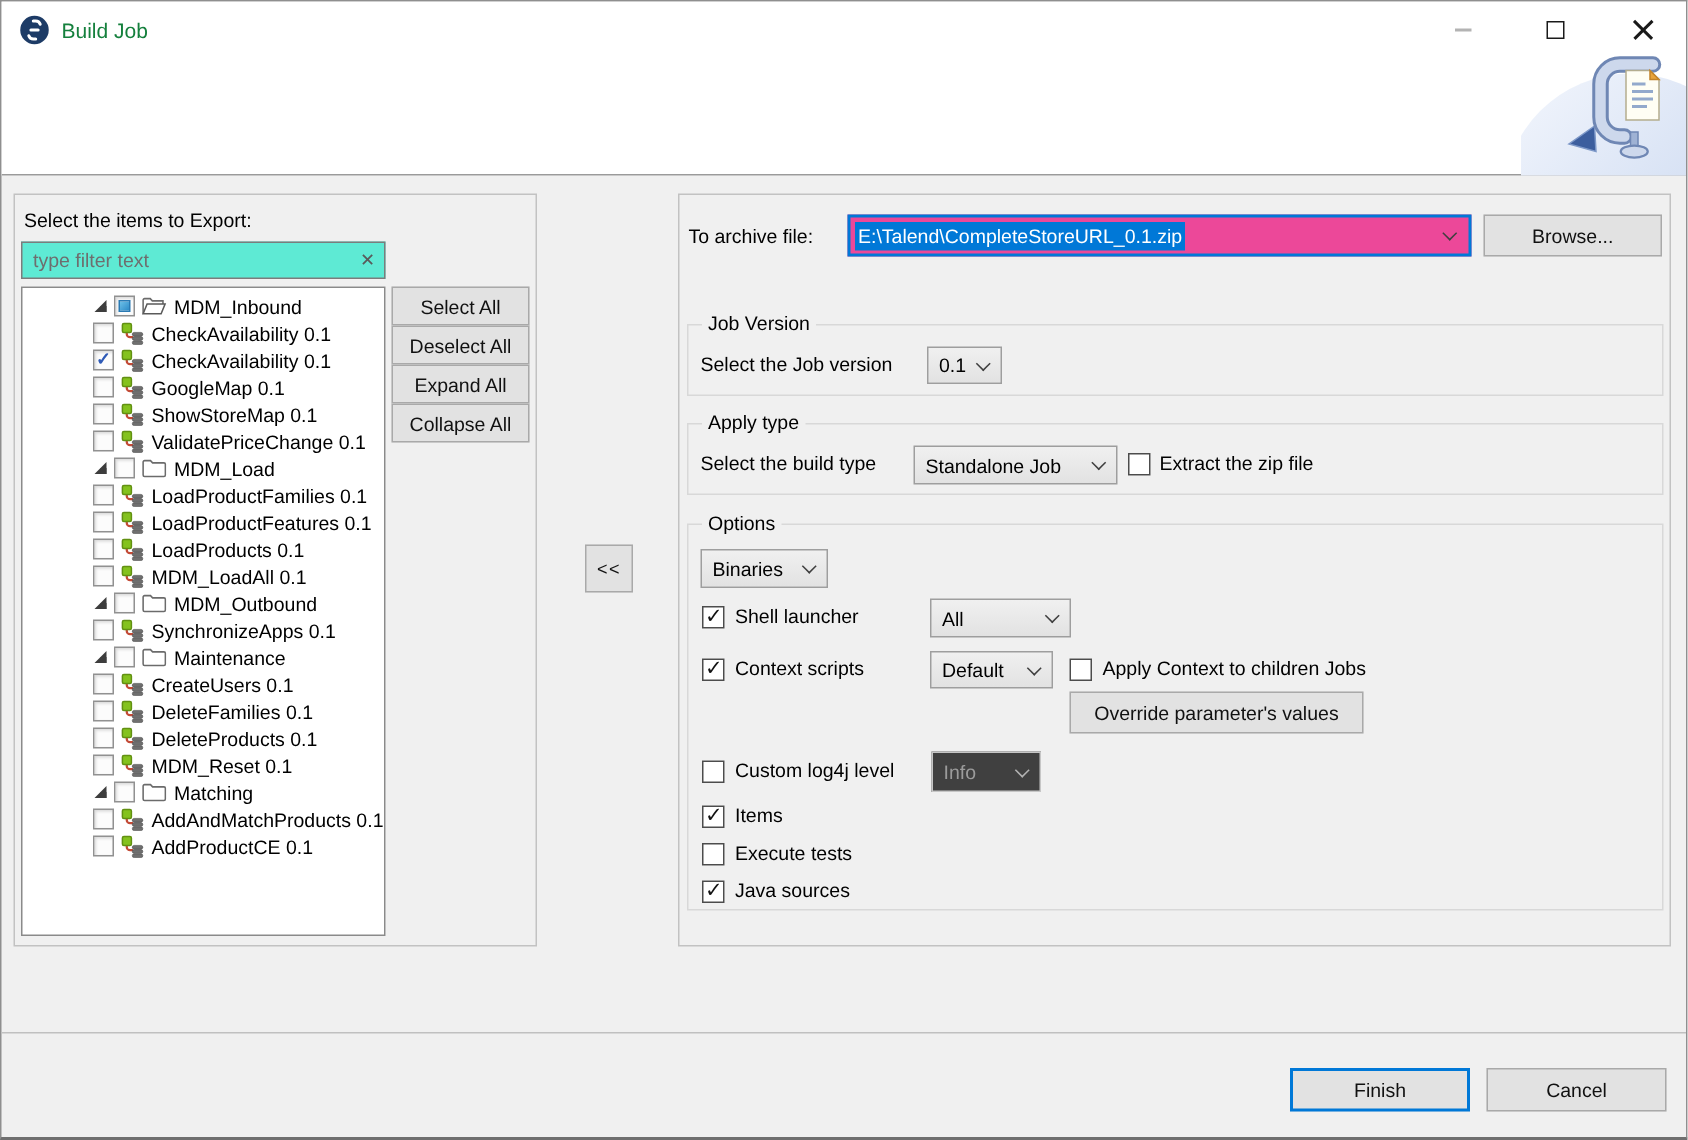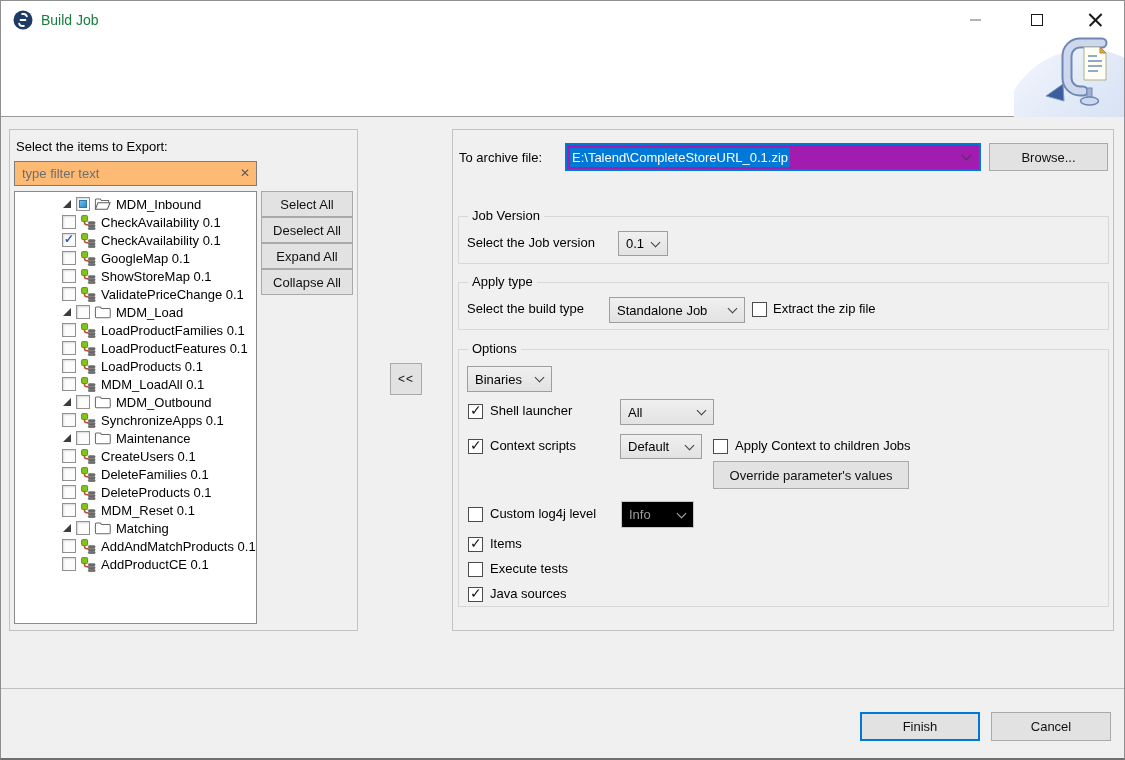--- a/index.html
+++ b/index.html
@@ -27,21 +27,21 @@
   .banner-art{position:absolute;right:0;top:30px;width:110px;height:86px;overflow:hidden;}
   .banner-circle{position:absolute;right:-48px;top:18px;width:170px;height:170px;border-radius:50%;
     background:linear-gradient(135deg,#f4f7fd 0%,#dde6f6 45%,#c3d2ec 100%);}
   .clamp-svg{position:absolute;right:4px;top:0px;}
   
   .panel{position:absolute;border:1px solid #c2c2c2;background:#f0f0f0;}
   .left-panel{left:8px;top:128px;width:349px;height:502px;}
   .right-panel{left:451px;top:128px;width:662px;height:502px;}
   .lbl{position:absolute;font-size:13px;white-space:nowrap;line-height:16px;color:#000;}
   
-  .filterbox{position:absolute;left:4px;top:31px;width:243px;height:25px;background:#fdba74;border:1px solid #7c7c7c;
+  .filterbox{position:absolute;left:4px;top:31px;width:243px;height:25px;background:#5eead4;border:1px solid #7c7c7c;
     display:flex;align-items:center;padding:0 22px 0 7px;}
   .filter-text{font-size:13px;color:#6e6e6e;}
   .filter-clear{position:absolute;right:6px;top:4px;font-size:12px;color:#5a5a5a;cursor:default;}
   
   .treebox{position:absolute;left:4px;top:61px;width:243px;height:433px;background:#fff;border:1px solid #8a8a8a;
     overflow:hidden;padding-top:3px;}
   .tree-row{display:flex;align-items:center;height:18px;white-space:nowrap;}
   .tree-row.lvl0{padding-left:8px;margin-left:40px;}
   .tree-row.lvl1{padding-left:47px;}
   .twisty{width:0;height:0;border-top:4px solid transparent;border-left:4px solid transparent;
@@ -57,23 +57,23 @@
   .action-col{position:absolute;left:251px;top:61px;width:92px;display:flex;flex-direction:column;row-gap:0;}
   .win-btn{display:flex;align-items:center;justify-content:center;background:#e2e2e2;border:1px solid #a9a9a9;
     font-family:"Liberation Sans",sans-serif;font-size:13px;color:#111;cursor:default;padding:0;}
   .action-btn{width:92px;height:26px;}
   .collapse-btn{position:absolute;left:389px;top:362px;width:32px;height:32px;font-size:12px;letter-spacing:1px;}
   
   .combo{position:absolute;display:flex;align-items:center;background:linear-gradient(#f0f0f0,#e2e2e2);
     border:1px solid #9e9e9e;padding:0 20px 0 7px;font-size:13px;white-space:nowrap;}
   .combo .chev{position:absolute;right:8px;top:50%;margin-top:-5px;width:7px;height:7px;
     border-right:1.4px solid #3f3f3f;border-bottom:1.4px solid #3f3f3f;transform:rotate(45deg);}
-  .combo.disabled{background:#000000;border-color:#c6c6c6;color:#9b9b9b;}
+  .combo.disabled{background:#404040;border-color:#c6c6c6;color:#9b9b9b;}
   .combo.disabled .chev{border-color:#b2b2b2;}
-  .combo-edit{position:absolute;display:flex;align-items:center;background:#a21caf;border:2px solid #0078d7;
+  .combo-edit{position:absolute;display:flex;align-items:center;background:#ec4899;border:2px solid #0078d7;
     padding:0 24px 0 3px;overflow:hidden;}
   .sel-text{background:#0078d7;color:#fff;font-size:13px;padding:2px 2px;white-space:nowrap;}
   .combo-edit .chev{position:absolute;right:9px;top:50%;margin-top:-5px;width:7px;height:7px;
     border-right:1.4px solid #3f3f3f;border-bottom:1.4px solid #3f3f3f;transform:rotate(45deg);}
   
   .groupbox{position:absolute;border:1px solid #d8d8d8;}
   .gtitle{position:absolute;top:-9px;left:9px;background:#f0f0f0;padding:0 4px;font-size:13px;line-height:16px;white-space:nowrap;}
   
   .cb-form{width:15px;height:15px;background:#fff;border:1px solid #4c4c4c;position:absolute;}
   .cb-form.checked::after{content:"\2713";position:absolute;left:1px;top:-3px;font-size:14px;color:#111;}

